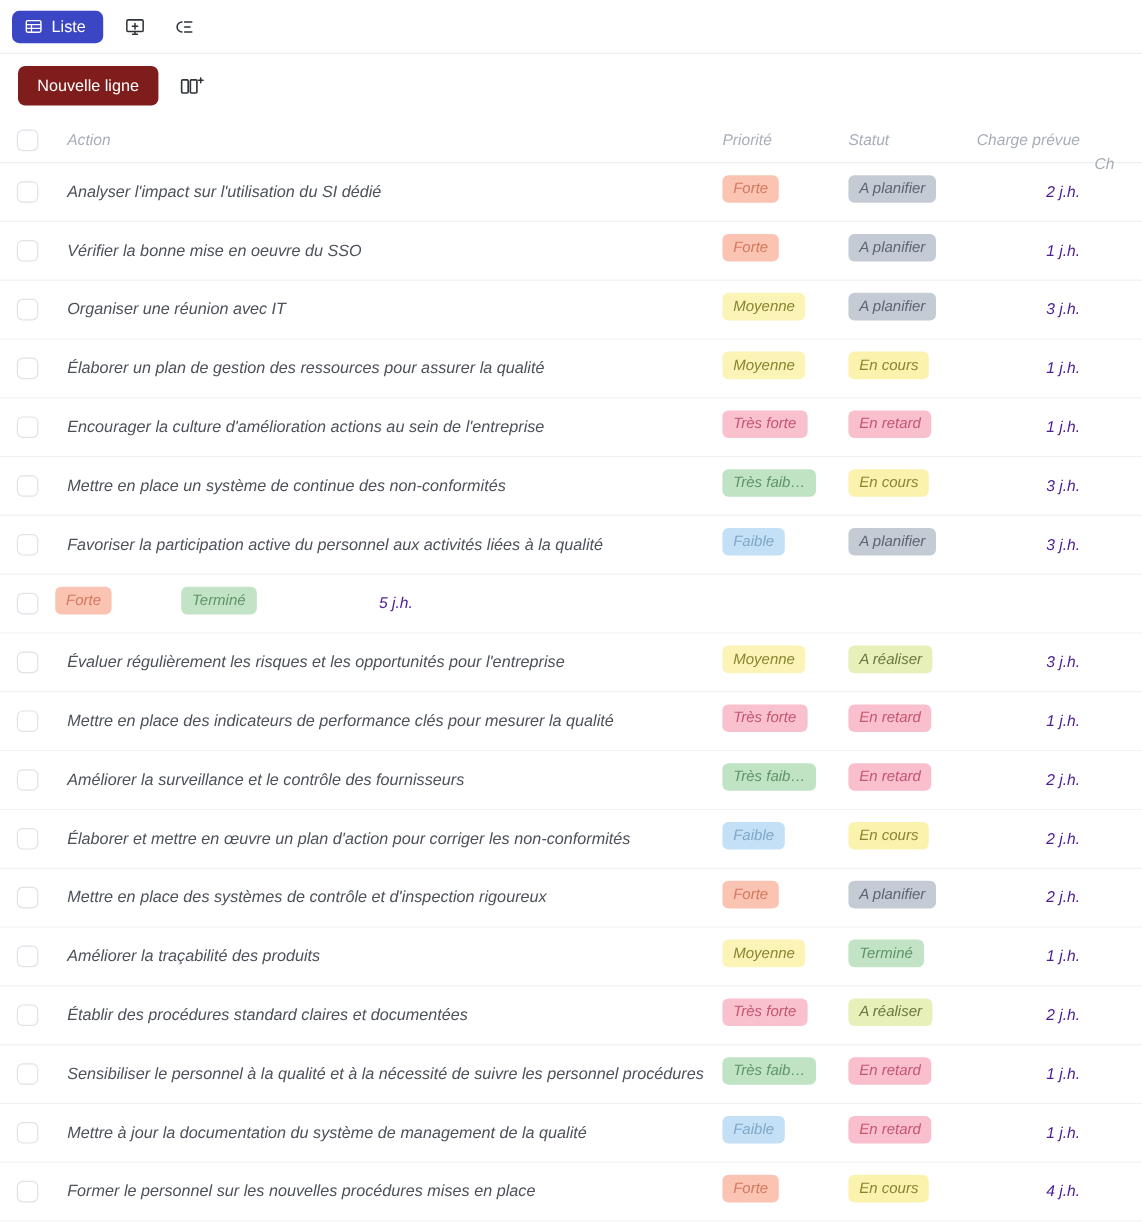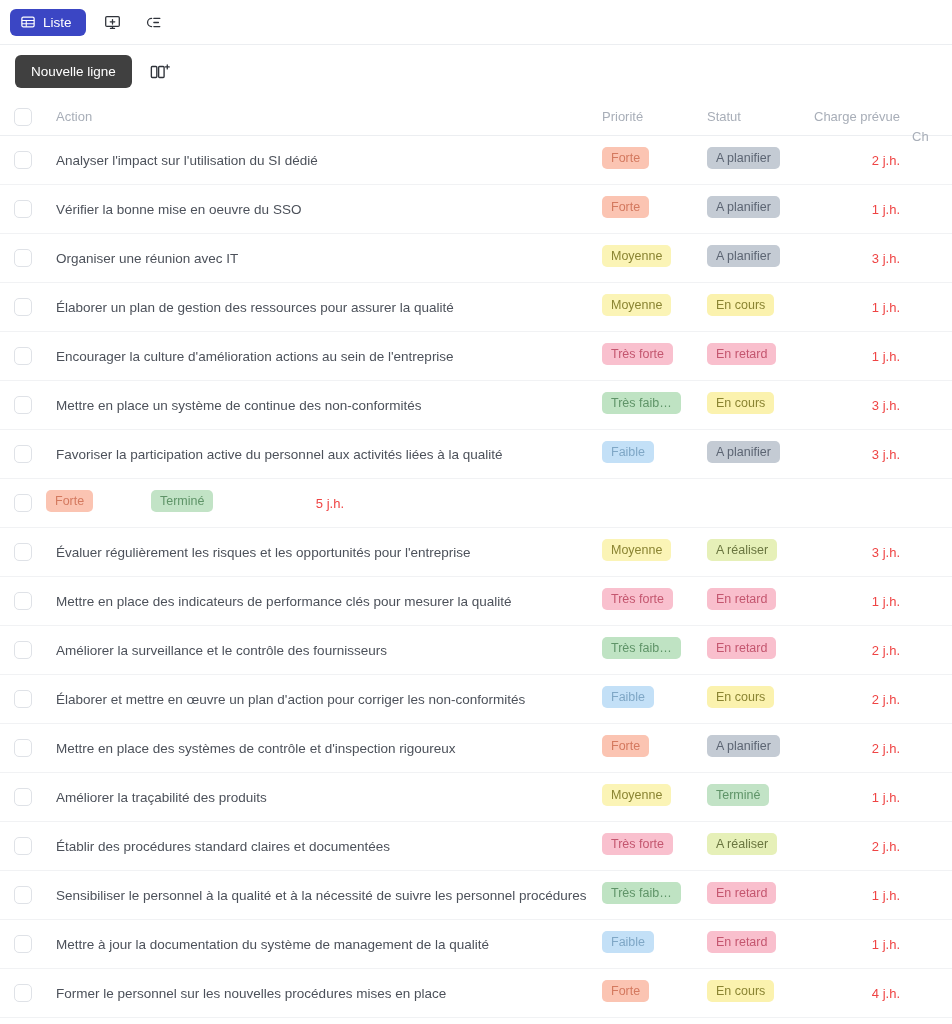--- a/index.html
+++ b/index.html
@@ -43,39 +43,39 @@
 
   
   .actionbar {
     height: 53px;
     display: flex;
     align-items: center;
     gap: 14px;
     padding: 0 15px;
   }
   .btn-primary {
-    background: #404040;
+    background: #7f1d1d;
     color: #fff;
     border: none;
     border-radius: 6px;
     padding: 9px 16px;
     font-size: 13.5px;
     font-family: "Liberation Sans", sans-serif;
     cursor: pointer;
     white-space: nowrap;
   }
   .addcol {
     width: 28px; height: 28px;
     display: flex; align-items: center; justify-content: center;
     color: #2f333a;
     cursor: pointer;
   }
 
   
-  .table { width: 952px; }
+  .table { width: 952px; font-style: italic; }
 
   .row {
     display: flex;
     align-items: center;
     height: 49px;
     border-bottom: 1px solid #f1f2f4;
   }
   .row.header {
     height: 38px;
     border-bottom: 1px solid #eceef1;
@@ -129,21 +129,21 @@
     line-height: 1;
     max-width: 88px;
     overflow: hidden;
     text-overflow: ellipsis;
     white-space: nowrap;
     cursor: pointer;
   }
 
   .charge-val {
     font-size: 13px;
-    color: #ef4444;
+    color: #4c1d95;
   }
 </style>
 </head>
 <body>
 
 <div class="viewbar">
   <div class="view-tab">
     <span class="ico">
       <svg width="14" height="14" viewBox="0 0 16 16" fill="none">
         <rect x="1" y="2.5" width="14" height="11" rx="1.6" stroke="#ffffff" stroke-width="1.4"></rect>

